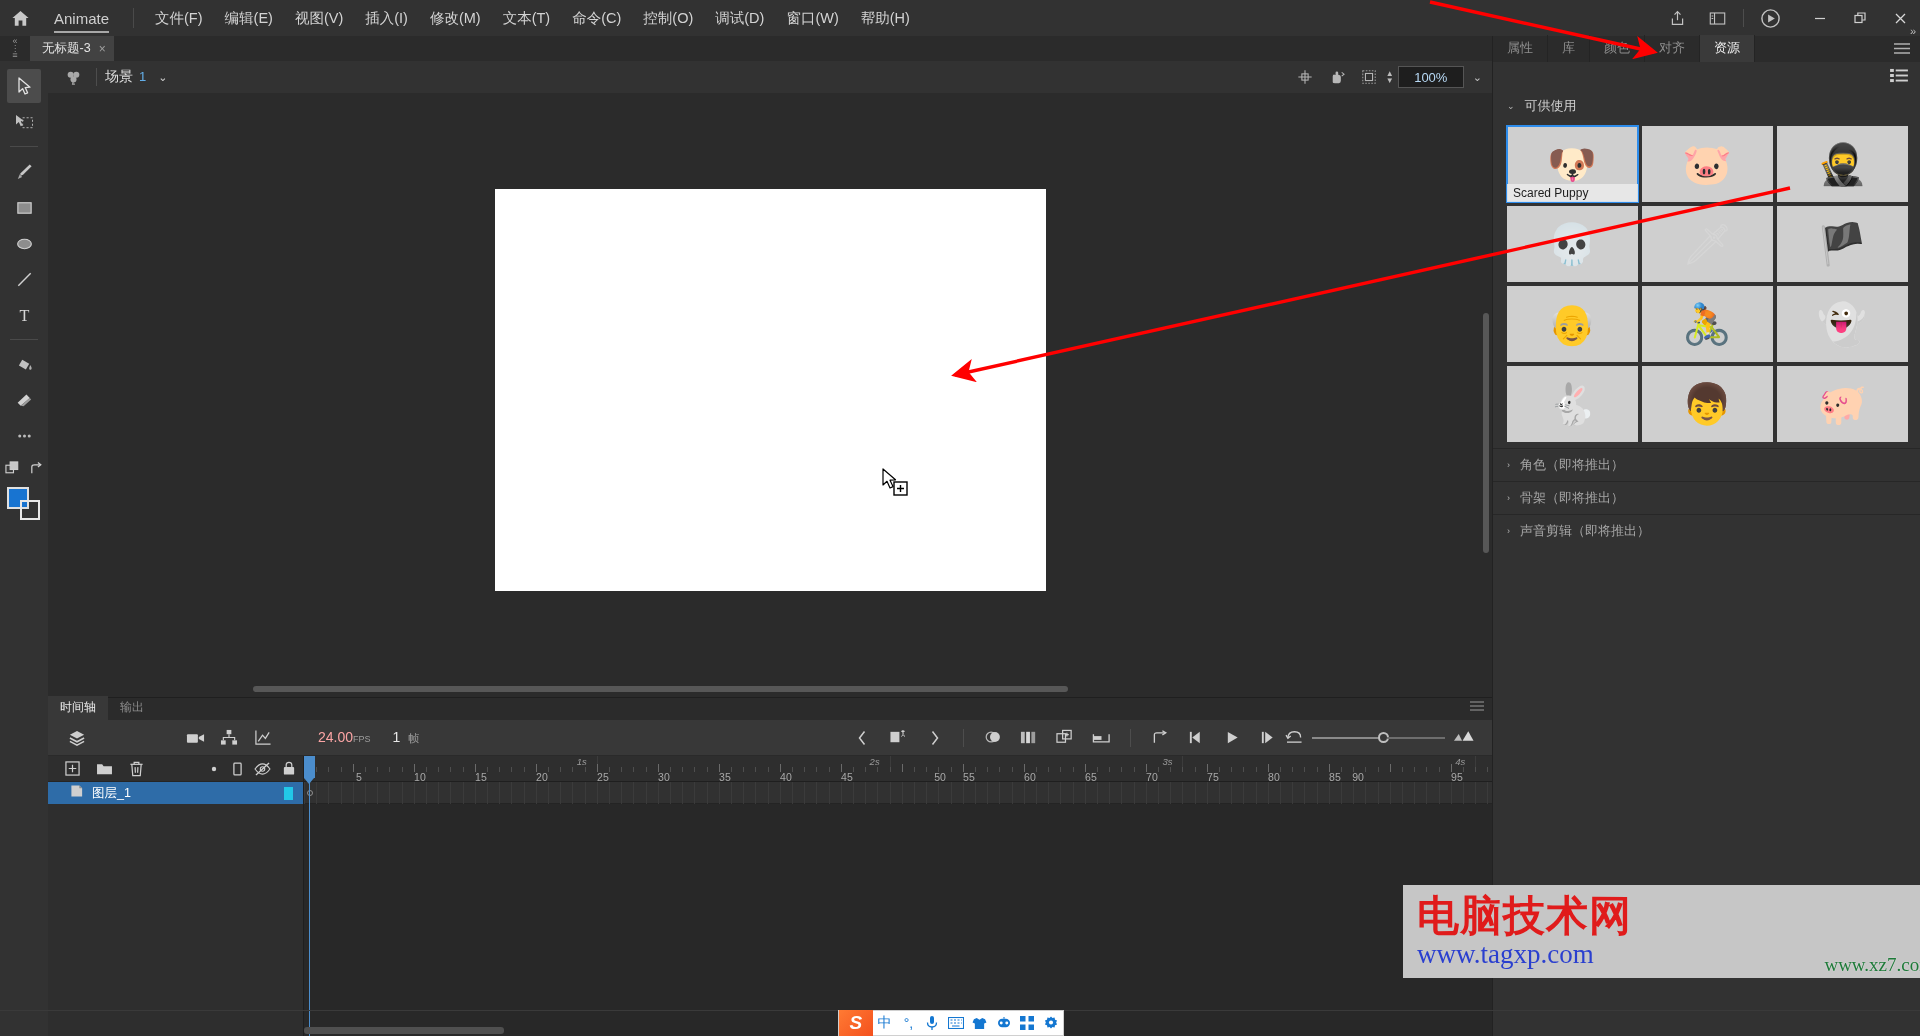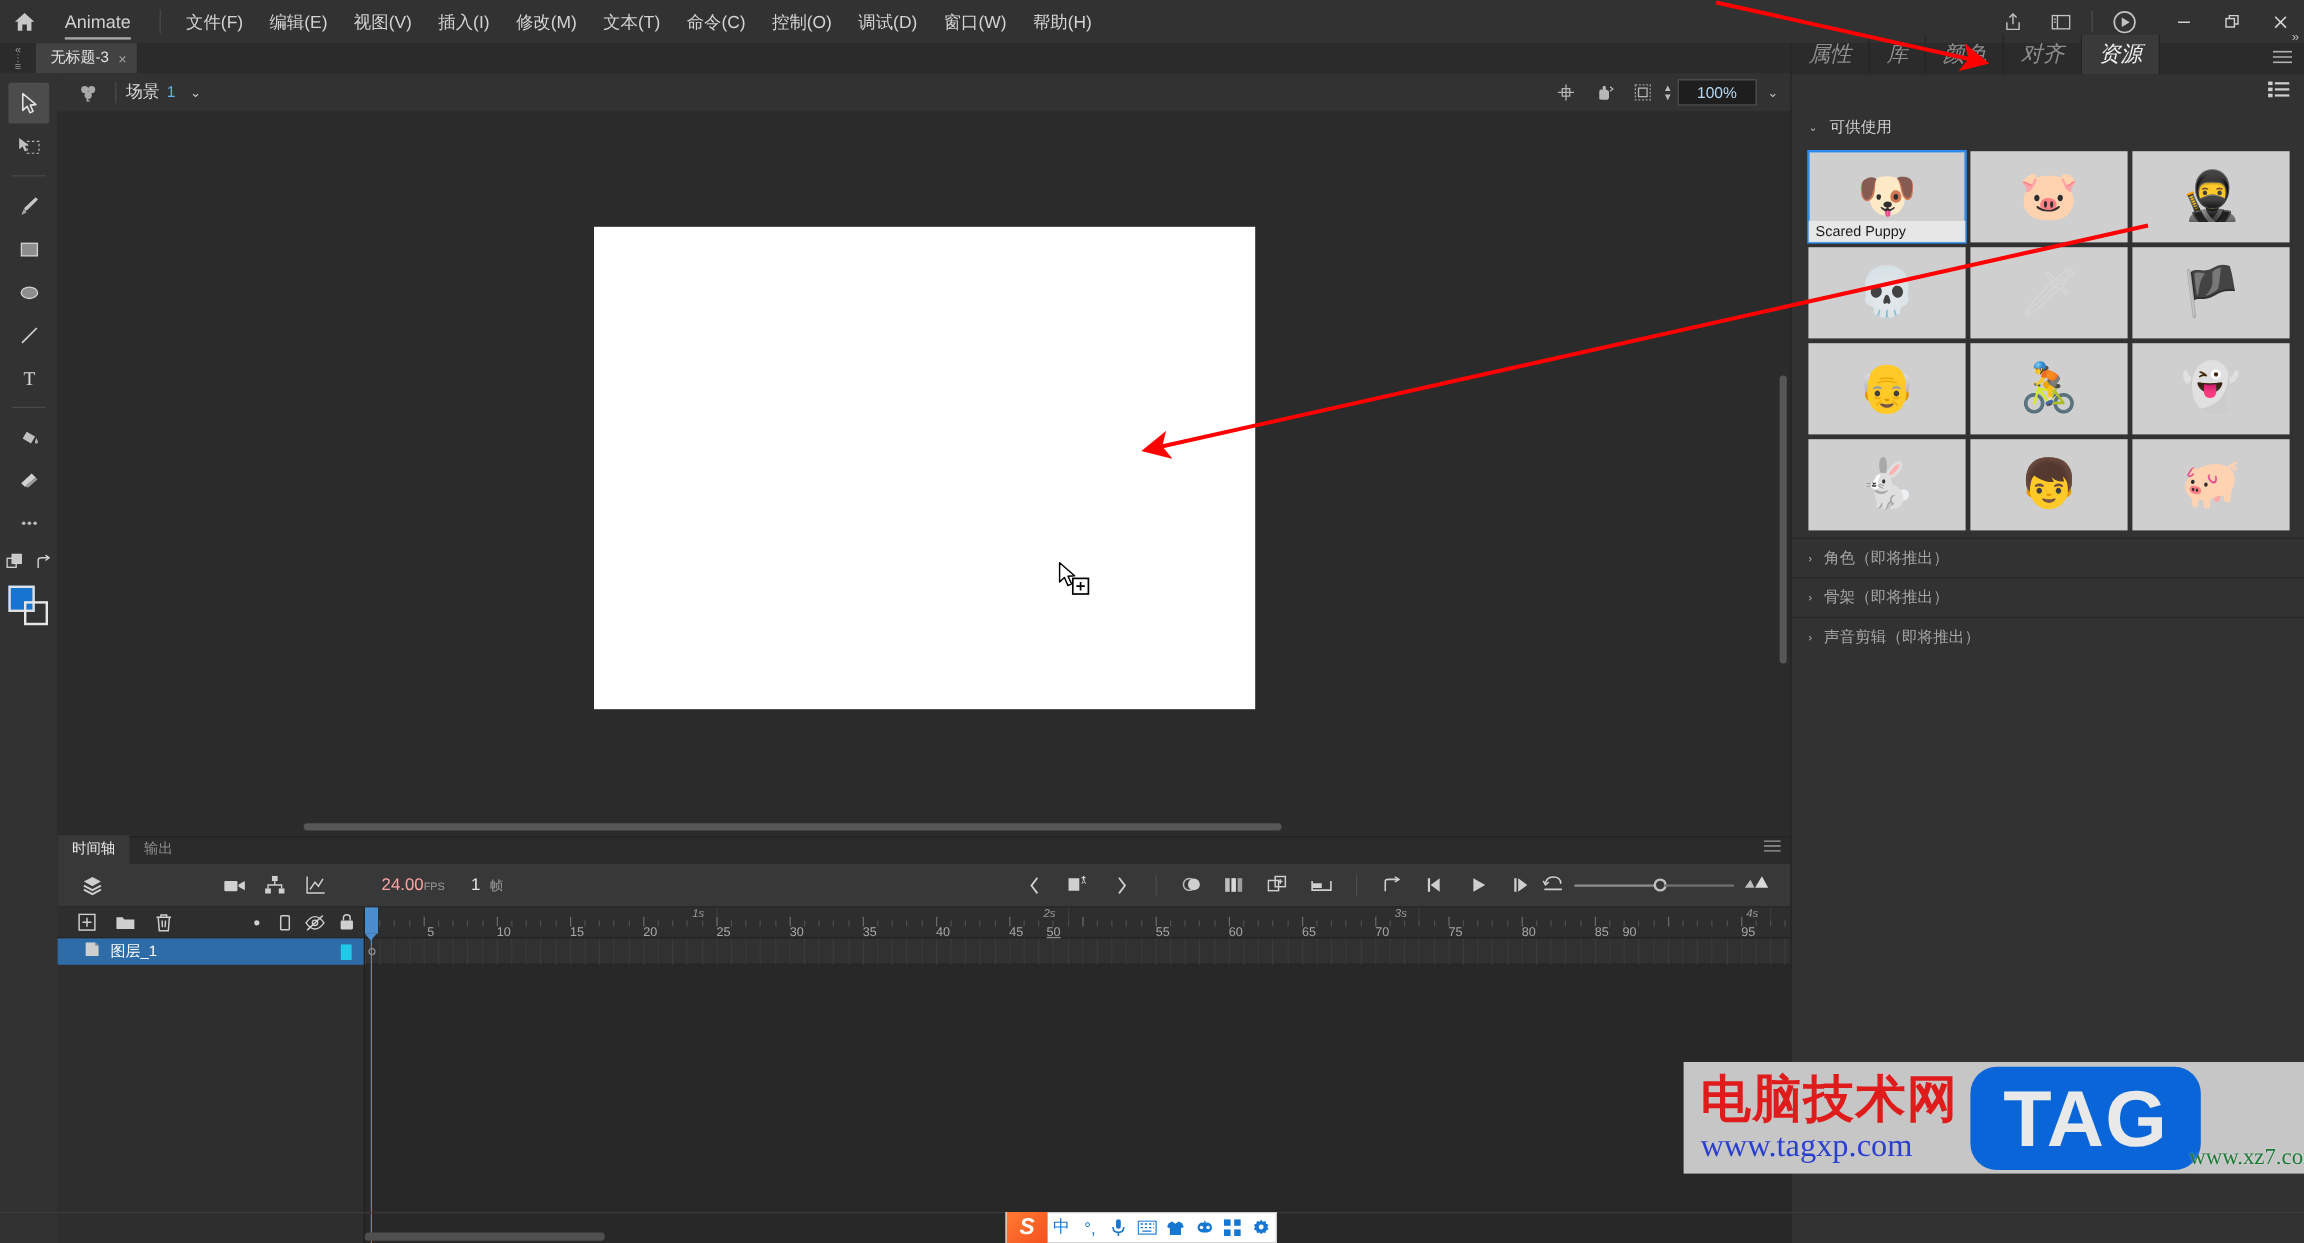--- a/index.html
+++ b/index.html
@@ -200,23 +200,22 @@
 
   
   .right-panel {
     position: absolute; right: 0; top: 36px; width: 428px; bottom: 0; background: #323232;
     border-left: 1px solid #222;
   }
   .rp-tabbar {
     height: 26px; background: #2b2b2b; display: flex; align-items: flex-end; position: relative;
   }
   .rp-tab {
-    font-size: 18px; padding: 4px 14px 5px 14px; color: #8e8e8e; cursor: pointer;
+    font-size: 13px; padding: 4px 14px 5px 14px; color: #8e8e8e; cursor: pointer;
     border-right: 1px solid #242424;
-    font-style: italic;
   }
   .rp-tab.active { color: #f0f0f0; background: #3a3a3a; }
   .rp-menu { position: absolute; right: 10px; bottom: 4px; cursor: pointer; }
   .rp-collapse { position: absolute; right: 6px; top: -11px; color: #bcbcbc; font-size: 11px; letter-spacing: -2px; cursor: pointer; }
 
   .rp-toolrow { height: 30px; display: flex; align-items: center; justify-content: flex-end; padding-right: 12px; background: #323232; }
 
   .section-head {
     height: 28px; display: flex; align-items: center; gap: 10px; padding-left: 14px;
     font-size: 13px; color: #cfcfcf; cursor: pointer;
@@ -773,21 +772,21 @@
             <div class="ruler-tick" style="left: 500.2px;"></div>
             <div class="ruler-tick" style="left: 512.4px;"></div>
             <div class="ruler-tick" style="left: 524.6px;"></div>
             <div class="ruler-tick major" style="left: 536.8px;"></div>
             <div class="ruler-num" style="left: 542.9px;">45</div>
             <div class="ruler-tick" style="left: 549px;"></div>
             <div class="ruler-tick" style="left: 561.2px;"></div>
             <div class="ruler-tick" style="left: 573.4px;"></div>
             <div class="ruler-tick" style="left: 585.6px;"></div>
             <div class="ruler-tick major" style="left: 597.8px;"></div>
-            <div class="ruler-num" style="left: 574px; text-decoration: underline;">50</div>
+            <div class="ruler-num" style="left: 636px; text-decoration: underline;">50</div>
             <div class="ruler-tick" style="left: 610px;"></div>
             <div class="ruler-tick" style="left: 622.2px;"></div>
             <div class="ruler-tick" style="left: 634.4px;"></div>
             <div class="ruler-tick" style="left: 646.6px;"></div>
             <div class="ruler-tick major" style="left: 658.8px;"></div>
             <div class="ruler-num" style="left: 664.9px;">55</div>
             <div class="ruler-tick" style="left: 671px;"></div>
             <div class="ruler-tick" style="left: 683.2px;"></div>
             <div class="ruler-tick" style="left: 695.4px;"></div>
             <div class="ruler-tick" style="left: 707.6px;"></div>
@@ -1046,21 +1045,20 @@
     </defs>
     <line x1="1430" y1="2" x2="1654" y2="52" stroke="#ff0000" stroke-width="3.4" marker-end="url(#ah)"></line>
     <line x1="1790" y1="188" x2="955" y2="375" stroke="#ff0000" stroke-width="3.4" marker-end="url(#ah)"></line>
   </svg>
 
   <div class="watermark">
     <div class="wm-left">
       <div class="wm-cn">电脑技术网</div>
       <div class="wm-url">www.tagxp.com</div>
     </div>
-    <div class="wm-tag">TAG</div>
     <div class="wm-xz">www.xz7.com</div>
   </div>
 
   <div class="taskbar-line"></div>
   <div class="ime-bar">
     <div class="ime-logo">S</div>
     <div class="ime-item">中</div>
     <div class="ime-item">°,</div>
     <div class="ime-item">
       <svg width="12" height="16" viewBox="0 0 12 16">

